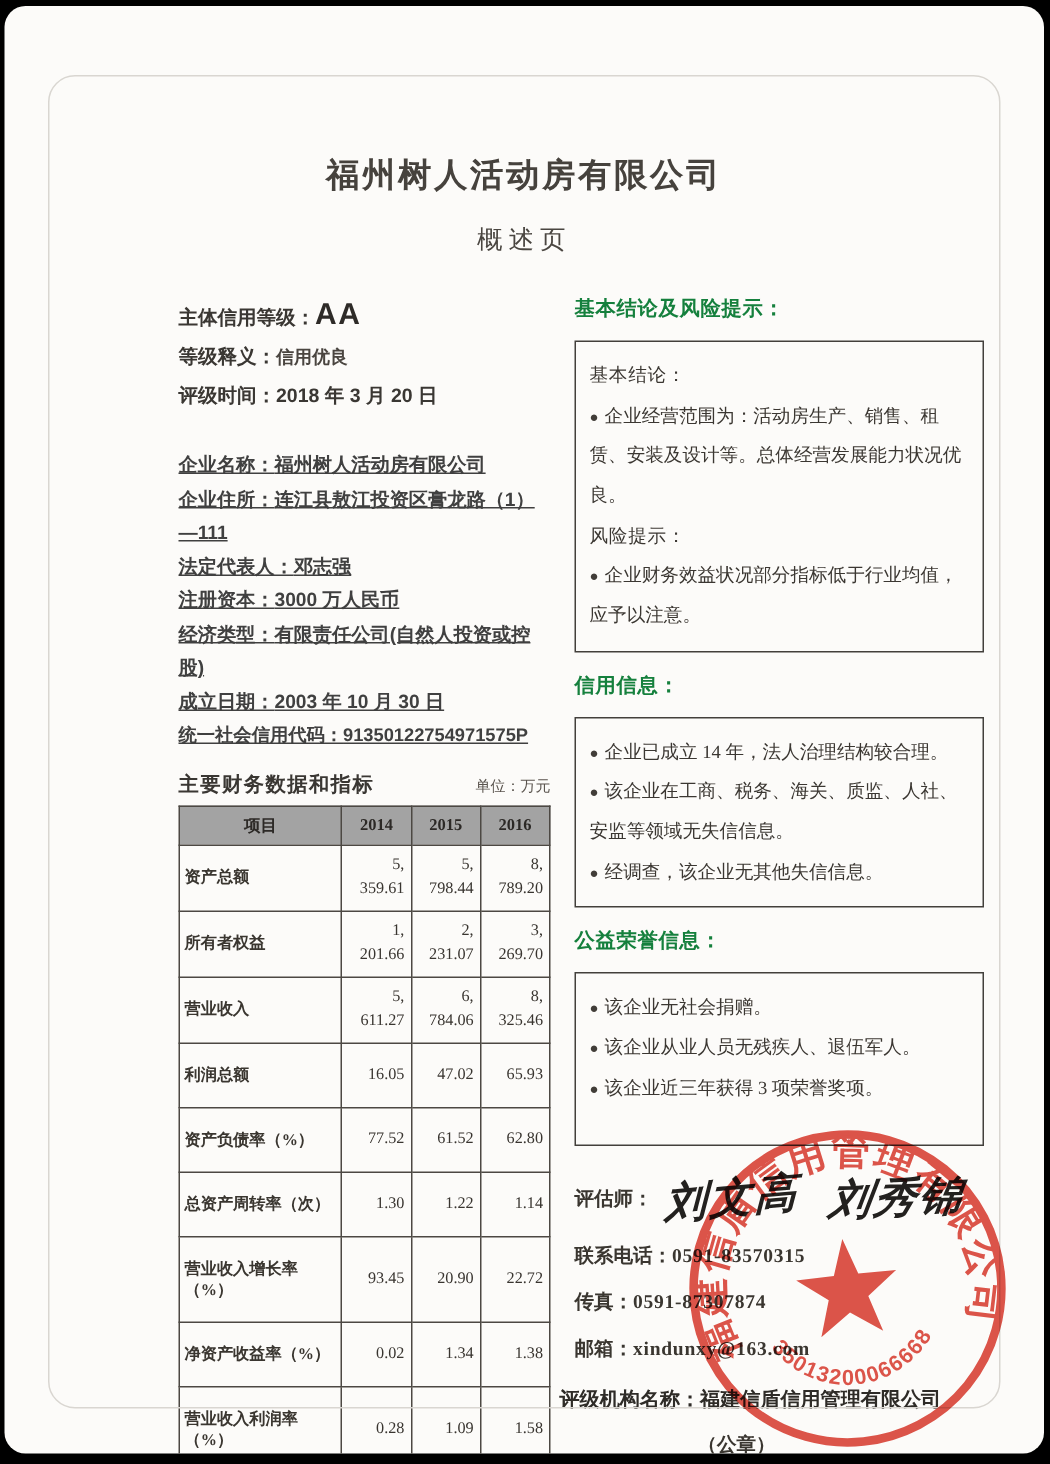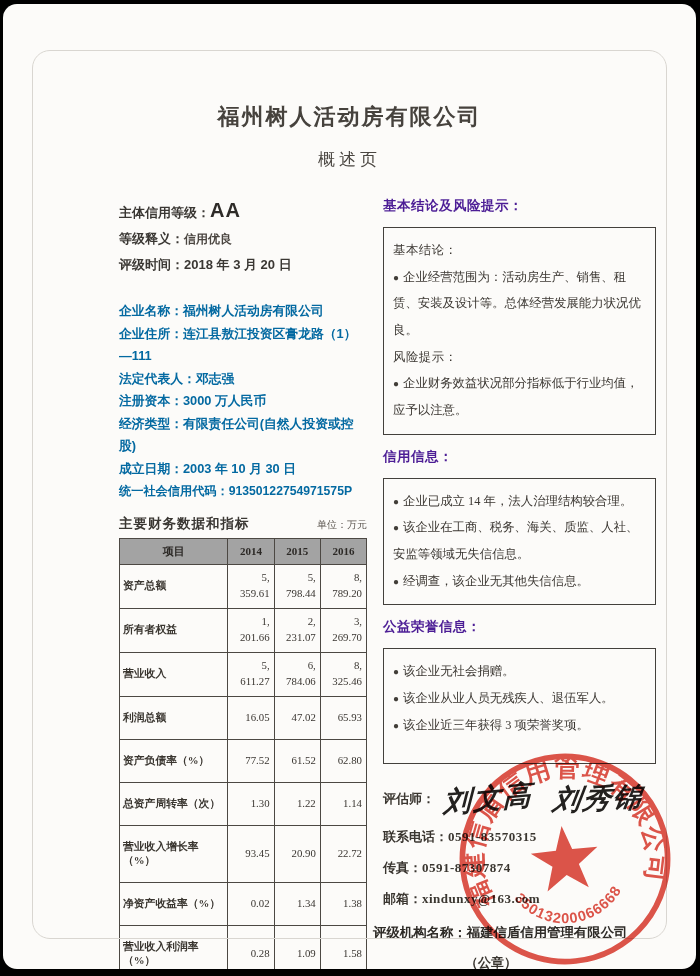--- a/index.html
+++ b/index.html
@@ -19,38 +19,38 @@
   .content{ display:flex; padding:26px 40px 0 116px; }
   .col-left{ width:248px; flex-shrink:0; }
   .col-right{ flex:1; margin-left:16px; }
 
   
   .rating-line{ font-size:13px; font-weight:700; color:#3a3733; line-height:26px; }
   .rating-line .val{ font-weight:600; }
   .grade-val{ font-size:20px; font-weight:700; letter-spacing:1px; color:#2e2b28; }
   .meaning-val{ font-size:12px; font-weight:600; color:#4a4540;text-align:right; }
   .company-block{ margin-top:22px; }
-  .field{ font-size:12.8px; line-height:22.5px; color:#0369a1; }
+  .field{ font-size:12.8px; line-height:22.5px; color:#404040;text-decoration:underline; }
   .field .lbl{ font-weight:700; }
   .field .val{ font-weight:600; }
   .field.code{ font-size:12.2px; white-space:nowrap; }
 
   .table-head-row{ display:flex; justify-content:space-between; align-items:baseline; margin-top:12px; }
   .table-title{ font-size:13.5px; font-weight:700; color:#3a3733; letter-spacing:1px; }
   .table-unit{ font-size:10px; color:#5a544e; font-family:"Liberation Serif", serif; }
   table.fin{ border-collapse:collapse; width:100%; margin-top:5px; font-family:"Liberation Serif", serif; }
   table.fin th, table.fin td{ border:1px solid #4c4843; }
   table.fin th{ background:#a3a3a3; font-size:11px; padding:5px 2px; color:#2c2926; font-family:Liberation Serif, serif; }
   td.rname{ font-size:10.8px; padding:14px 3px; color:#3a3630; width:108px;font-weight:bold; }
   td.cell-val{ font-size:10.8px; text-align:right; padding:2px 4px 2px 1px; white-space:pre-line; color:#393530; width:46px; line-height:1.45; }
   tr.tall td{ height:44px; }
   tr.short td{ height:23px; }
 
   
-  .sec-heading{ font-size:13.5px; font-weight:700; color:#4c1d95; letter-spacing:.5px; }
+  .sec-heading{ font-size:13.5px; font-weight:700; color:#15803d; letter-spacing:.5px; }
   .box{ border:1px solid #43403c; padding:9px 9px 10px 9px; margin-top:12px; margin-bottom:13px;
         font-family:"Liberation Serif", serif; font-size:12.4px; line-height:2.15; color:#3b3732; }
   .box .subline{ letter-spacing:.5px; }
   .b-marker{ font-size:10px; margin-right:4px; color:#413d38; }
   .box.honor{ min-height:116px; }
 
   
   .assessor-row{ display:flex; align-items:center; margin-top:10px; height:44px; }
   .foot-lbl{ font-size:13px; font-weight:600; color:#3a3630; }
   .sig{ font-family:"DejaVu Serif", serif; font-style:italic; font-weight:700; font-size:28px;

